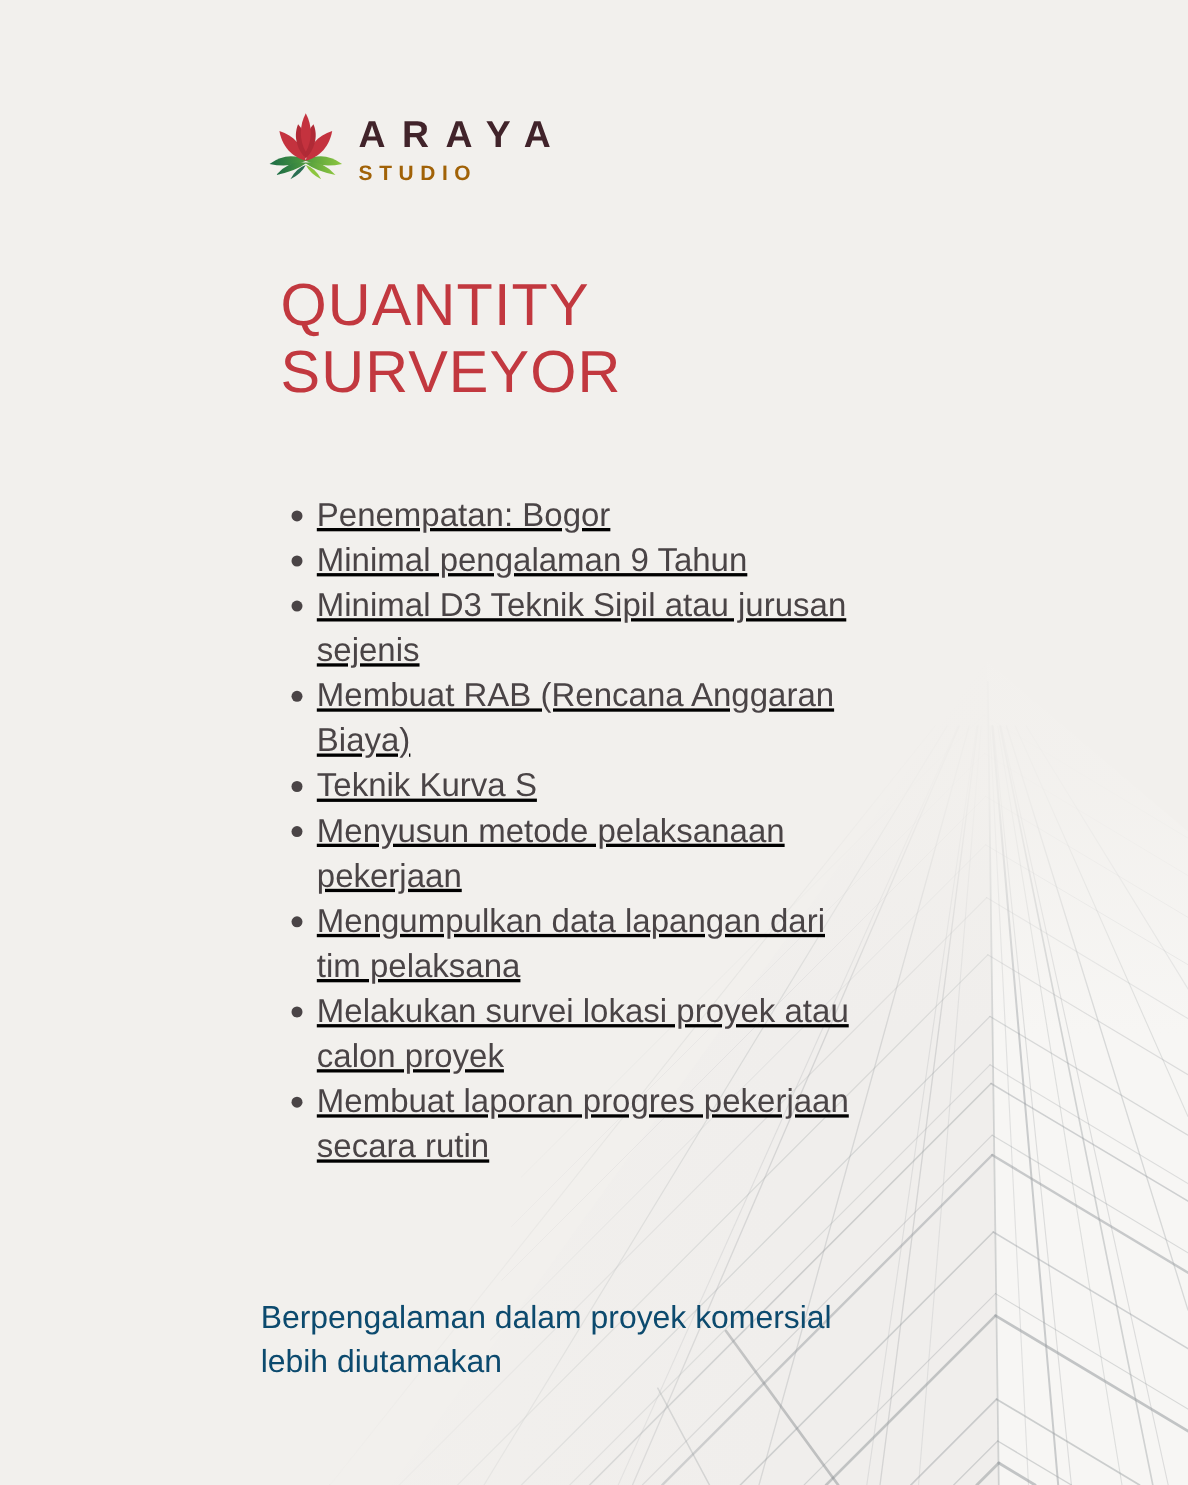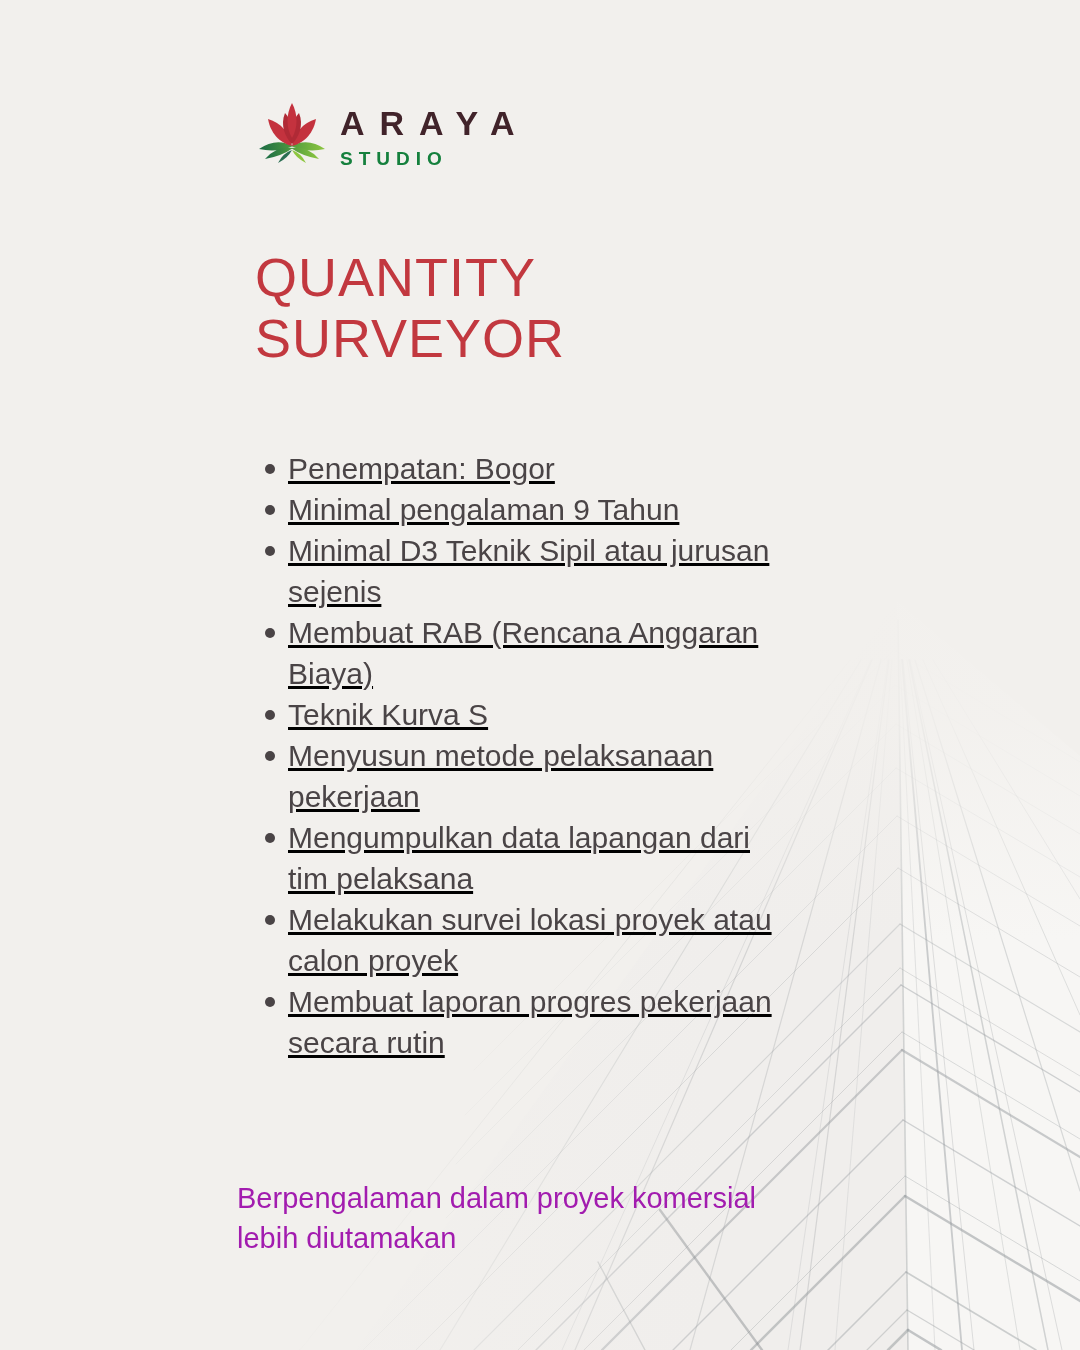--- a/index.html
+++ b/index.html
@@ -9,30 +9,30 @@
     font-family:"Liberation Sans","DejaVu Sans",sans-serif;
   }
   .poster{
     position:relative;width:1080px;height:1350px;
     background:#f2f0ed;overflow:hidden;
   }
   
   .bg-art{position:absolute;left:0;top:0;width:1080px;height:1350px;pointer-events:none;}
 
   
-  .logo{position:absolute;left:258px;top:100px;display:flex;align-items:flex-start;}
+  .logo{position:absolute;left:244px;top:100px;display:flex;align-items:flex-start;}
   .logo-flower{width:68px;height:66px;flex:0 0 auto;}
   .logo-text{margin-left:14px;padding-top:6px;}
   .brand-name{
     font-size:34px;font-weight:800;letter-spacing:15px;
     color:#41232a;line-height:1;white-space:nowrap;
   }
   .brand-sub{
     margin-top:9px;font-size:19px;font-weight:700;letter-spacing:6px;
-    color:#15803d;line-height:1;white-space:nowrap;
+    color:#a16207;line-height:1;white-space:nowrap;
   }
 
   
   .job-title{
     position:absolute;left:255px;top:247px;
     font-size:54px;font-weight:400;letter-spacing:1px;
     line-height:61px;color:#c2383f;
   }
 
   
@@ -46,21 +46,21 @@
     white-space:pre-line;
   }
   ul.reqs li::before{
     content:"";position:absolute;left:2px;top:16px;
     width:10px;height:10px;border-radius:50%;background:#4a4446;
   }
 
   
   .note{
     position:absolute;left:237px;top:1178px;
-    font-size:29px;line-height:40px;color:#a21caf;
+    font-size:29px;line-height:40px;color:#0c4a6e;
     white-space:pre-line;
   }
 </style>
 </head>
 <body>
 
 <div class="poster">
 
   <svg class="bg-art" viewBox="0 0 1080 1350" xmlns="http://www.w3.org/2000/svg">
     <defs>

